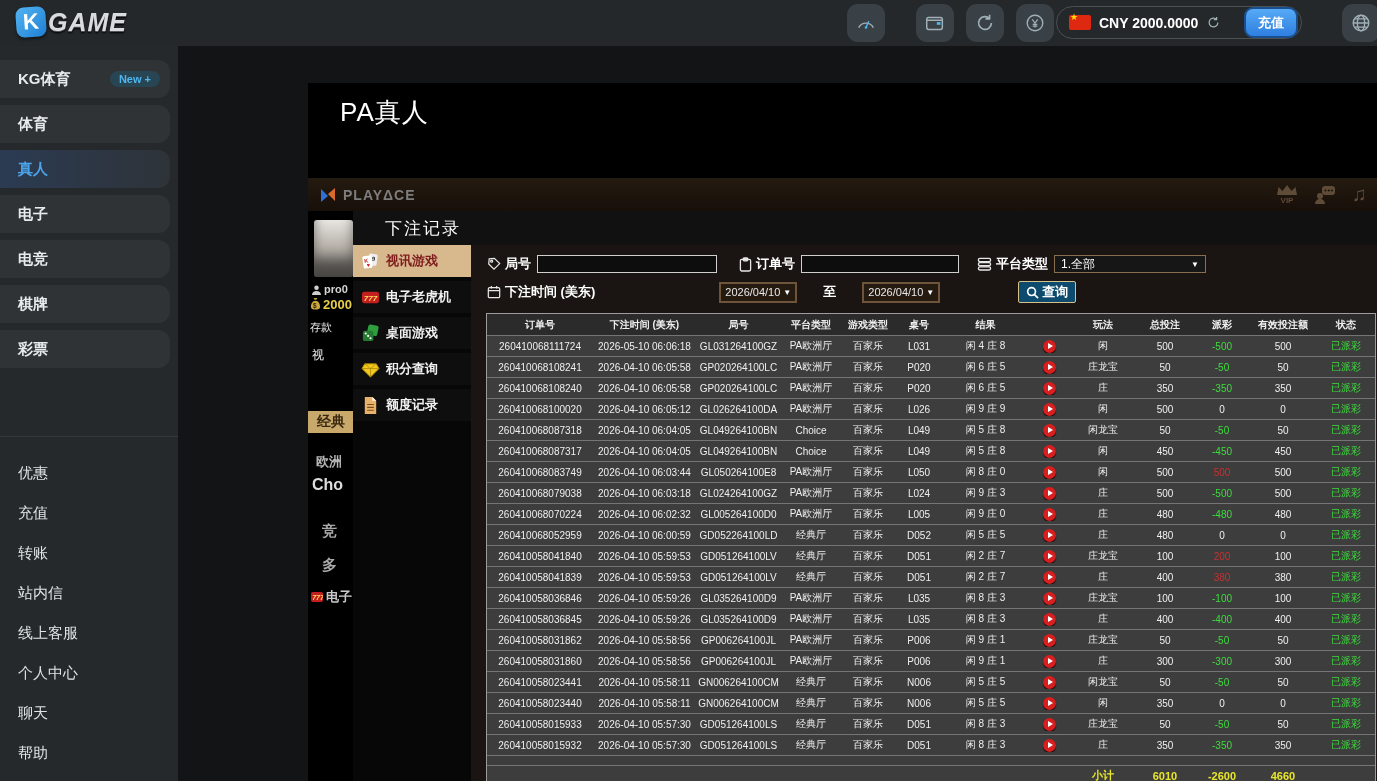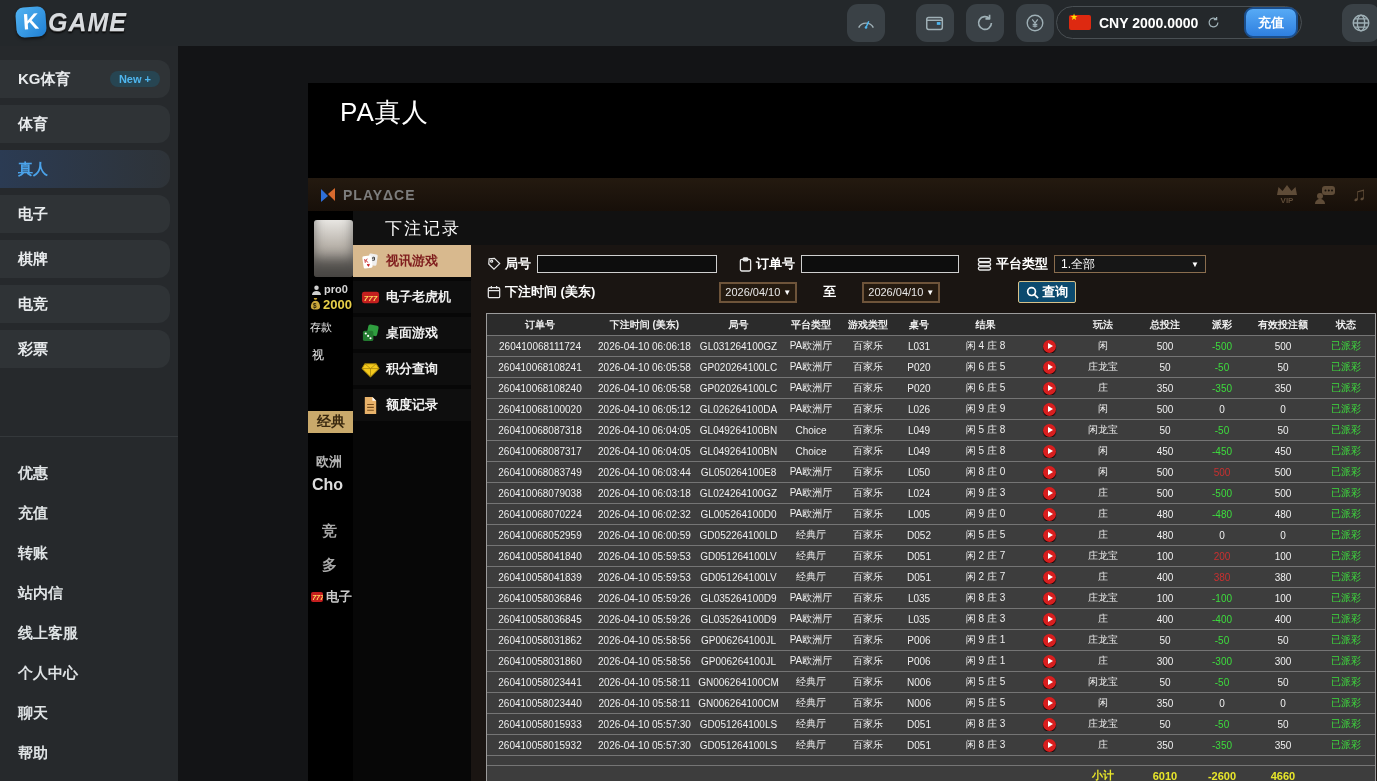--- a/index.html
+++ b/index.html
@@ -24,21 +24,21 @@
   #balance-refresh{color:#9fb0b6;}
   #deposit-btn{margin-left:auto;height:27px;padding:0 12px;border-radius:9px;background:linear-gradient(180deg,#57aaf5,#2e7fe0);border:2px solid #1b4e8c;color:#fff;font-weight:bold;font-size:13px;display:flex;align-items:center;}
 
   
   #sidebar{position:absolute;left:0;top:46px;width:178px;height:735px;background:#26292c;}
   .sb-card{position:relative;width:152px;height:38px;margin:0 0 7px 0;background:#2f3336;border-radius:0 12px 12px 0;display:flex;align-items:center;padding-left:18px;color:#e8ebed;font-size:15px;font-weight:bold;}
   .sb-card.active{background:linear-gradient(90deg,#2b3b53,#2e3338);color:#4ba3ea;}
   .sb-badge{margin-left:auto;margin-right:10px;background:#274552;color:#4fb6ef;font-size:11px;font-weight:bold;padding:2px 9px;border-radius:10px;}
   #sb-primary{padding-top:14px;}
   #sb-secondary{position:absolute;left:0;top:390px;width:178px;border-top:1px solid #34383b;padding-top:16px;}
-  .sb-link{height:40px;display:flex;align-items:center;padding-left:18px;color:#dfe3e5;font-size:15px;font-weight:bold;}
+  .sb-link{height:40px;display:flex;align-items:center;padding-left:18px;color:#dfe3e5;font-size:15px;font-weight:normal;}
 
   
   #game{position:absolute;left:308px;top:83px;width:1069px;height:698px;background:#000;overflow:hidden;}
   #game-title{position:absolute;left:32px;top:12px;color:#fff;font-size:26px;letter-spacing:1px;}
   #provider-bar{position:absolute;left:0;top:95px;width:1069px;height:33px;background:linear-gradient(180deg,#241a10,#170f09);border-bottom:2px solid #000;display:flex;align-items:center;}
   #provider-logo{display:flex;align-items:center;gap:5px;margin-left:10px;color:#7d7d7d;font-weight:bold;font-size:14px;letter-spacing:1px;}
   #provider-icons{margin-left:auto;margin-right:10px;display:flex;align-items:center;gap:16px;color:#5f4c38;}
   .pv-ic{display:flex;flex-direction:column;align-items:center;font-size:8px;font-weight:bold;line-height:1;}
   #music-icon{font-size:20px;}
 
@@ -160,24 +160,24 @@
         <div class="sb-card">
           <span>体育</span>
         </div>
         <div class="sb-card active">
           <span>真人</span>
         </div>
         <div class="sb-card">
           <span>电子</span>
         </div>
         <div class="sb-card">
+          <span>电竞</span>
+        </div>
+        <div class="sb-card">
           <span>棋牌</span>
-        </div>
-        <div class="sb-card">
-          <span>电竞</span>
         </div>
         <div class="sb-card">
           <span>彩票</span>
         </div>
       </div>
     <div id="sb-secondary">
         <div class="sb-link">优惠</div>
         <div class="sb-link">充值</div>
         <div class="sb-link">转账</div>
         <div class="sb-link">站内信</div>
@@ -376,21 +376,21 @@
             <div class="td c6">结果</div>
             <div class="td c7"></div>
             <div class="td c8">玩法</div>
             <div class="td c9">总投注</div>
             <div class="td c10">派彩</div>
             <div class="td c11">有效投注额</div>
             <div class="td c12">状态</div>
           </div>
           <div class="tr">
             <div class="td c0">260410068111724</div>
-            <div class="td c1">2026-04-10 06:06:18</div>
+            <div class="td c1">2026-05-10 06:06:18</div>
             <div class="td c2">GL031264100GZ</div>
             <div class="td c3">PA欧洲厅</div>
             <div class="td c4">百家乐</div>
             <div class="td c5">L031</div>
             <div class="td c6">闲 4 庄 8</div>
             <div class="td c7"><span class="play-icon">
                 <i></i>
               </span></div>
             <div class="td c8">闲</div>
             <div class="td c9">500</div>

